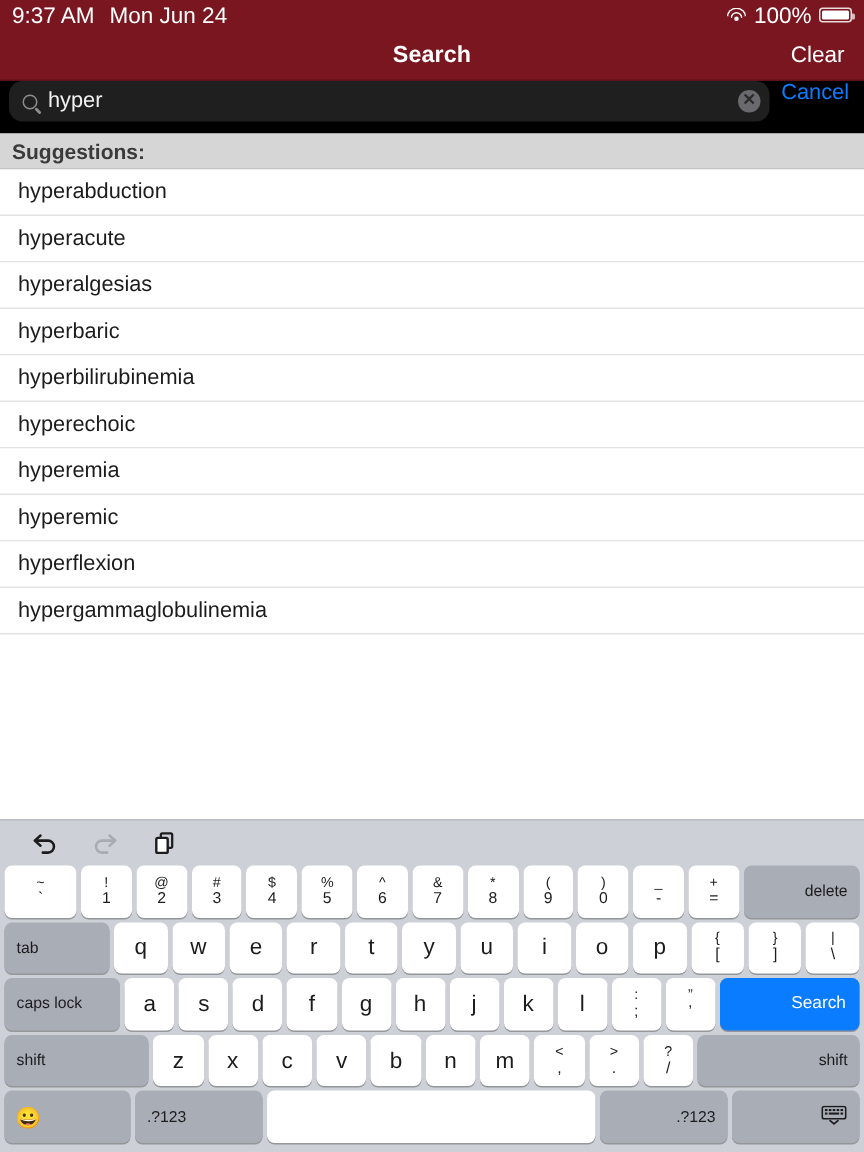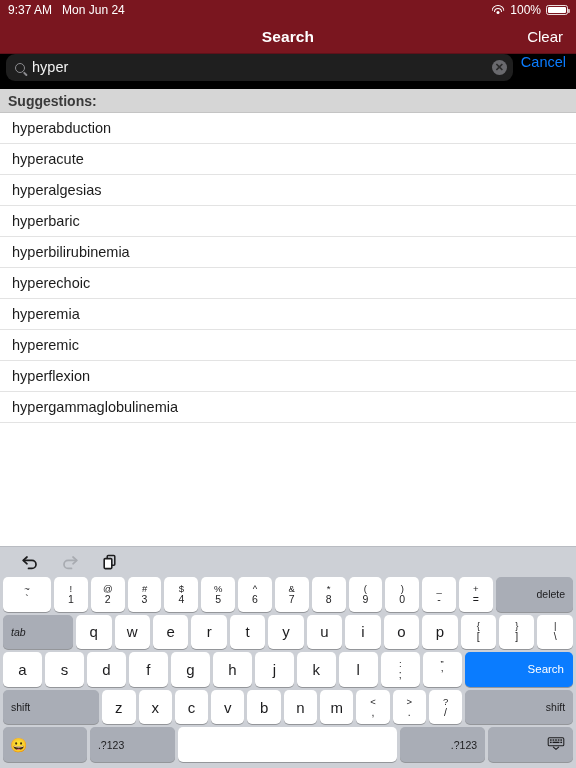--- a/index.html
+++ b/index.html
@@ -8,21 +8,21 @@
     overflow: hidden;
     font-family: "Liberation Sans", sans-serif;
     background: #ffffff;
   }
   #app { width: 576px; height: 768px; position: relative; display: flex; flex-direction: column; }
 
   
   .statusbar {
     height: 20px; background: #7a161f; color: #ffffff;
     display: flex; align-items: center; padding: 0 8px;
-    font-size: 12px; flex: 0 0 20px;
+    font-size: 15px; flex: 0 0 20px;
   }
   .sb-left { display: flex; align-items: center; gap: 10px; }
   .sb-right { margin-left: auto; display: flex; align-items: center; gap: 5px; }
   .wifi-ico { width: 14px; height: 11px; position: relative; display: inline-block; }
   .wifi-ico span {
     position: absolute; left: 50%; transform: translateX(-50%);
     border: 1.6px solid #fff; border-bottom: none; border-radius: 50% 50% 0 0 / 100% 100% 0 0;
   }
   .wifi-ico .w1 { width: 13px; height: 6px; top: 0; }
   .wifi-ico .w2 { width: 8px; height: 4px; top: 3px; }
@@ -245,21 +245,21 @@
           <span class="dual-top">_</span>
           <span class="dual-bot">-</span>
         </div>
         <div class="key" style="flex: 1 1 0px;">
           <span class="dual-top">+</span>
           <span class="dual-bot">=</span>
         </div>
         <div class="key dark small side-label-r" style="flex: 2.05 1 0px;">delete</div>
       </div>
     <div class="kb-row" id="kb-row-2">
-        <div class="key dark small side-label" style="flex: 1.75 1 0px; font-style: italic;">tab</div>
+        <div class="key dark small side-label" style="flex: 1.75 1 0px;">tab</div>
         <div class="key letter" style="flex: 1 1 0px;">q</div>
         <div class="key letter" style="flex: 1 1 0px;">w</div>
         <div class="key letter" style="flex: 1 1 0px;">e</div>
         <div class="key letter" style="flex: 1 1 0px;">r</div>
         <div class="key letter" style="flex: 1 1 0px;">t</div>
         <div class="key letter" style="flex: 1 1 0px;">y</div>
         <div class="key letter" style="flex: 1 1 0px;">u</div>
         <div class="key letter" style="flex: 1 1 0px;">i</div>
         <div class="key letter" style="flex: 1 1 0px;">o</div>
         <div class="key letter" style="flex: 1 1 0px;">p</div>
@@ -270,20 +270,21 @@
         <div class="key" style="flex: 1 1 0px;">
           <span class="dual-top">}</span>
           <span class="dual-bot">]</span>
         </div>
         <div class="key" style="flex: 1 1 0px;">
           <span class="dual-top">|</span>
           <span class="dual-bot">\</span>
         </div>
       </div>
     <div class="kb-row" id="kb-row-3">
+        <div class="key dark small side-label" style="flex: 2.1 1 0px;">caps lock</div>
         <div class="key letter" style="flex: 1 1 0px;">a</div>
         <div class="key letter" style="flex: 1 1 0px;">s</div>
         <div class="key letter" style="flex: 1 1 0px;">d</div>
         <div class="key letter" style="flex: 1 1 0px;">f</div>
         <div class="key letter" style="flex: 1 1 0px;">g</div>
         <div class="key letter" style="flex: 1 1 0px;">h</div>
         <div class="key letter" style="flex: 1 1 0px;">j</div>
         <div class="key letter" style="flex: 1 1 0px;">k</div>
         <div class="key letter" style="flex: 1 1 0px;">l</div>
         <div class="key" style="flex: 1 1 0px;">

